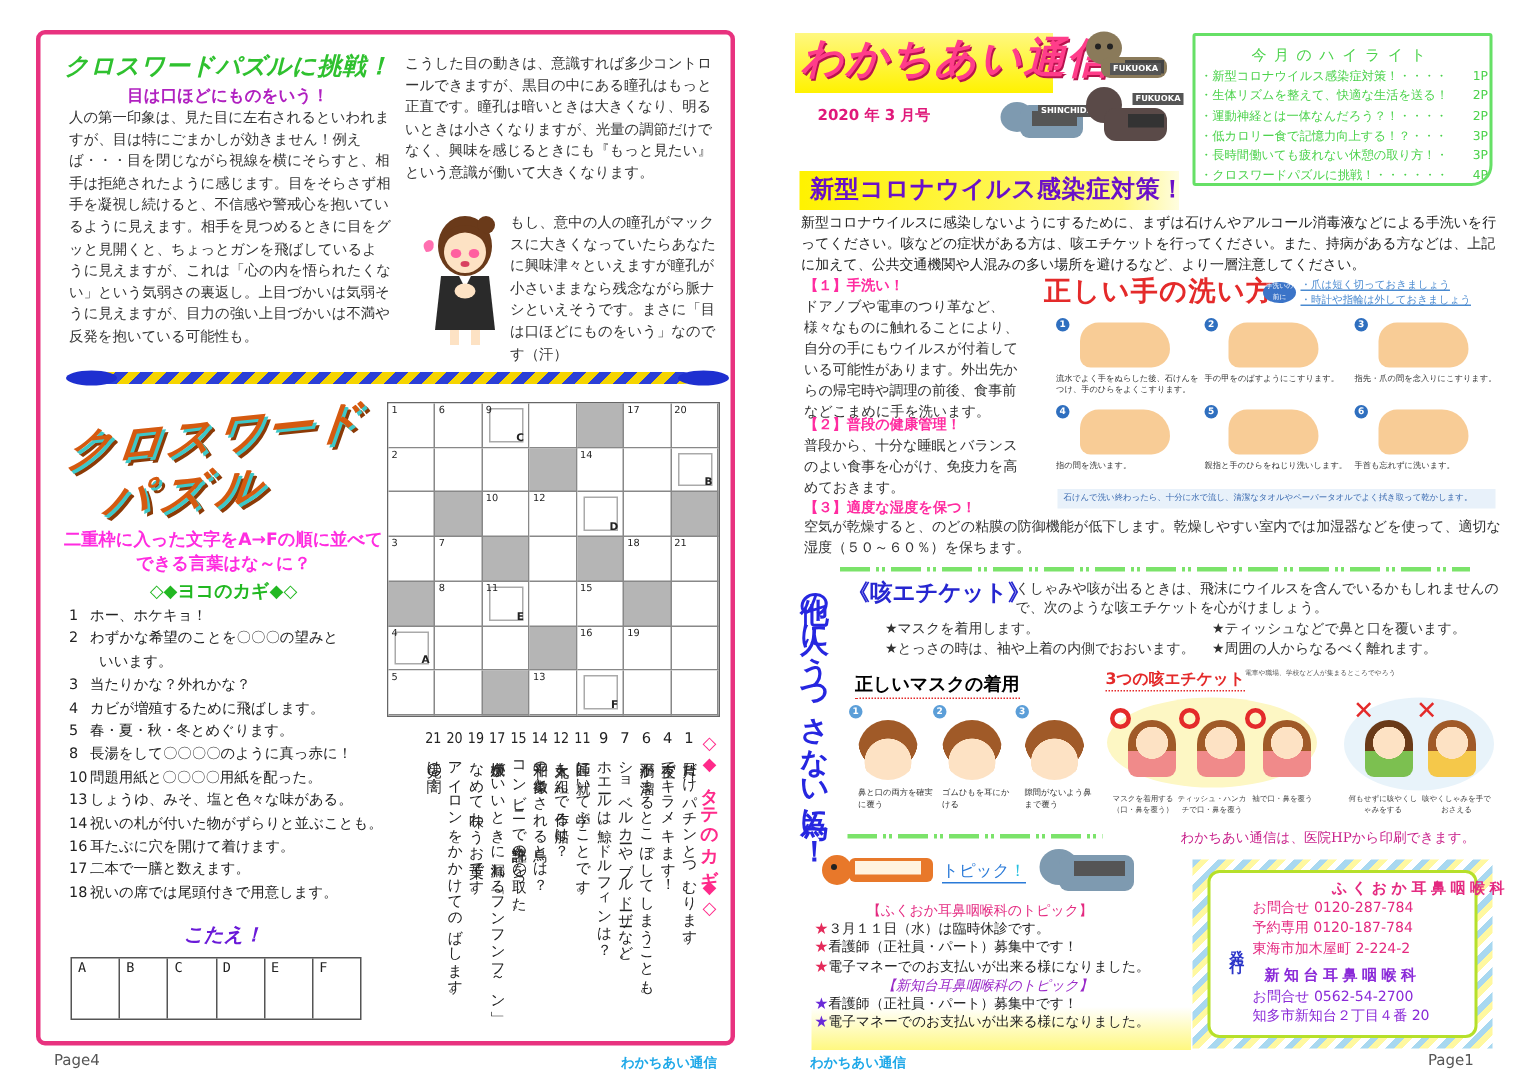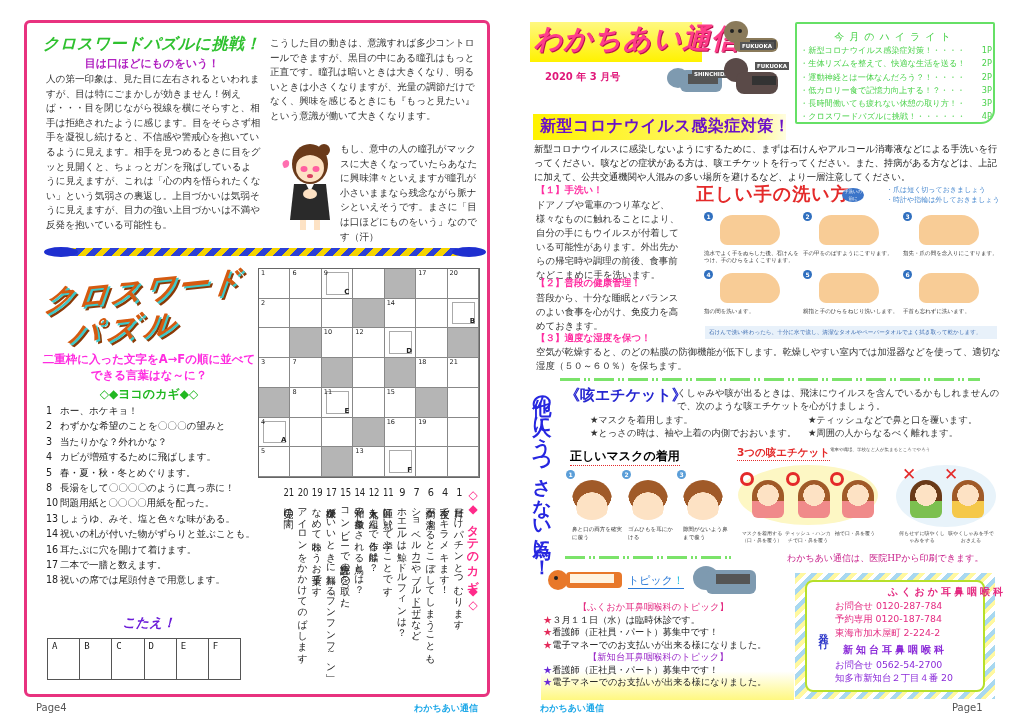--- a/index.html
+++ b/index.html
@@ -84,21 +84,21 @@
   .section-title { position: absolute; left: 540px; top: 116px; font-size: 16px; font-weight: bold; color: #6a10c8; letter-spacing: 0.5px; }
 
   .corona-lead { position: absolute; left: 534px; top: 142px; width: 470px; font-size: 9.3px; line-height: 14px;
     color: #222; font-family: "DejaVu Serif", serif; }
 
   .tip-head { position: absolute; font-size: 9.5px; font-weight: bold; color: #ff2ca0; }
   .tip-body { position: absolute; font-size: 9.4px; line-height: 14px; color: #333; }
   .handwash-title { position: absolute; left: 696px; top: 182px; font-size: 18px; font-weight: bold; color: #e42a2a; letter-spacing: 1px; }
   .handwash-note-bubble { position: absolute; left: 842px; top: 188px; width: 22px; height: 14px; background: #3b74c8;
     border-radius: 50%; color: #fff; font-size: 4.5px; text-align: center; line-height: 7px; }
-  .handwash-notes { position: absolute; left: 886px; top: 185px; font-size: 7px; line-height: 10px; color: #4a8ad0; }
+  .handwash-notes { position: absolute; left: 867px; top: 185px; font-size: 7px; line-height: 10px; color: #4a8ad0; text-decoration: underline; }
   .hw-step { position: absolute; width: 95px; }
   .hw-step .num { position: absolute; left: 0; top: 0; width: 9px; height: 9px; border-radius: 50%; background: #2f6fbf;
     color: #fff; font-size: 6px; text-align: center; line-height: 9px; font-weight: bold; }
   .hw-step .hand { position: absolute; left: 16px; top: 3px; width: 60px; height: 30px; background: #f8cc96; border-radius: 14px 20px 14px 8px; }
   .hw-step .cap { position: absolute; left: 0; top: 38px; width: 100px; font-size: 5.5px; line-height: 7px; color: #333; }
   .hw-footer { position: absolute; left: 705px; top: 326px; width: 292px; height: 13px; background: #e8f1fa;
     font-size: 5.6px; line-height: 13px; color: #3a6ab0; padding-left: 4px; white-space: nowrap; overflow: hidden; }
 
   .green-dash { position: absolute; height: 3px;
     background: repeating-linear-gradient(90deg, #7be36a 0 20px, transparent 20px 24px, #7be36a 24px 26px, transparent 26px 28px, #7be36a 28px 30px, transparent 30px 34px); }
@@ -133,21 +133,21 @@
   .cough-cap { position: absolute; font-size: 5px; line-height: 6.5px; color: #444; text-align: center; }
 
   .print-note { position: absolute; left: 787px; top: 552px; font-size: 9px; color: #c8208a; font-family: "DejaVu Serif", serif; }
 
   .topic-box { position: absolute; left: 541px; top: 604px; width: 253px; height: 96px;
     background: linear-gradient(180deg, #ffffff 0%, #ffffff 70%, #fff880 100%); }
   .topic-head { position: absolute; left: 628px; top: 573px; font-size: 11px; color: #2a7ad8; border-bottom: 1px solid #2a7ad8; }
   .topic-head .bang { color: #26c0e0; }
   .topic-sub1 { position: absolute; left: 578px; top: 601px; font-size: 9.3px; color: #e42a80; font-family: "DejaVu Serif", serif; }
   .topic-list1 { position: absolute; left: 543px; top: 614px; font-size: 9.2px; line-height: 12.4px; color: #222; font-family: "DejaVu Serif", serif; }
-  .topic-sub2 { position: absolute; left: 588px; top: 651px; font-size: 9.3px; color: #9a2ac8; font-family: "DejaVu Serif", serif; }
+  .topic-sub2 { position: absolute; left: 588px; top: 651px; font-size: 9.3px; color: #9a2ac8; font-family: "DejaVu Serif", serif; font-style: italic; }
   .topic-list2 { position: absolute; left: 543px; top: 664px; font-size: 9.2px; line-height: 12.4px; color: #222; font-family: "DejaVu Serif", serif; }
   .star-red { color: #e42a5a; }
   .star-purple { color: #6a2ad8; }
 
   .publisher { position: absolute; left: 795px; top: 573px; width: 200px; height: 126px;
     background: repeating-linear-gradient(135deg, #a8d8f0 0 4px, #fff8a0 4px 8px, #ffffff 8px 12px); }
   .publisher-inner { position: absolute; left: 805px; top: 580px; width: 180px; height: 112px;
     background: #fff; border: 2px solid #b6e02a; border-radius: 8px; }
   .pub-label { position: absolute; left: 816px; top: 625px; writing-mode: vertical-rl; font-size: 10px; font-weight: bold; color: #2a34c8; letter-spacing: 6px; }
   .pub-clinic1 { position: absolute; left: 888px; top: 585px; font-size: 10px; font-weight: bold; color: #e42a80; letter-spacing: 3px; }
@@ -199,20 +199,21 @@
 
 <div class="yoko-list">
   <div class="item">
       <span class="num">1</span>
       <span>ホー、ホケキョ！</span>
     </div>
   <div class="item">
       <span class="num">2</span>
       <span>わずかな希望のことを〇〇〇の望みと</span>
     </div>
+  <div class="cont">いいます。</div>
   <div class="item">
       <span class="num">3</span>
       <span>当たりかな？外れかな？</span>
     </div>
   <div class="item">
       <span class="num">4</span>
       <span>カビが増殖するために飛ばします。</span>
     </div>
   <div class="item">
       <span class="num">5</span>

